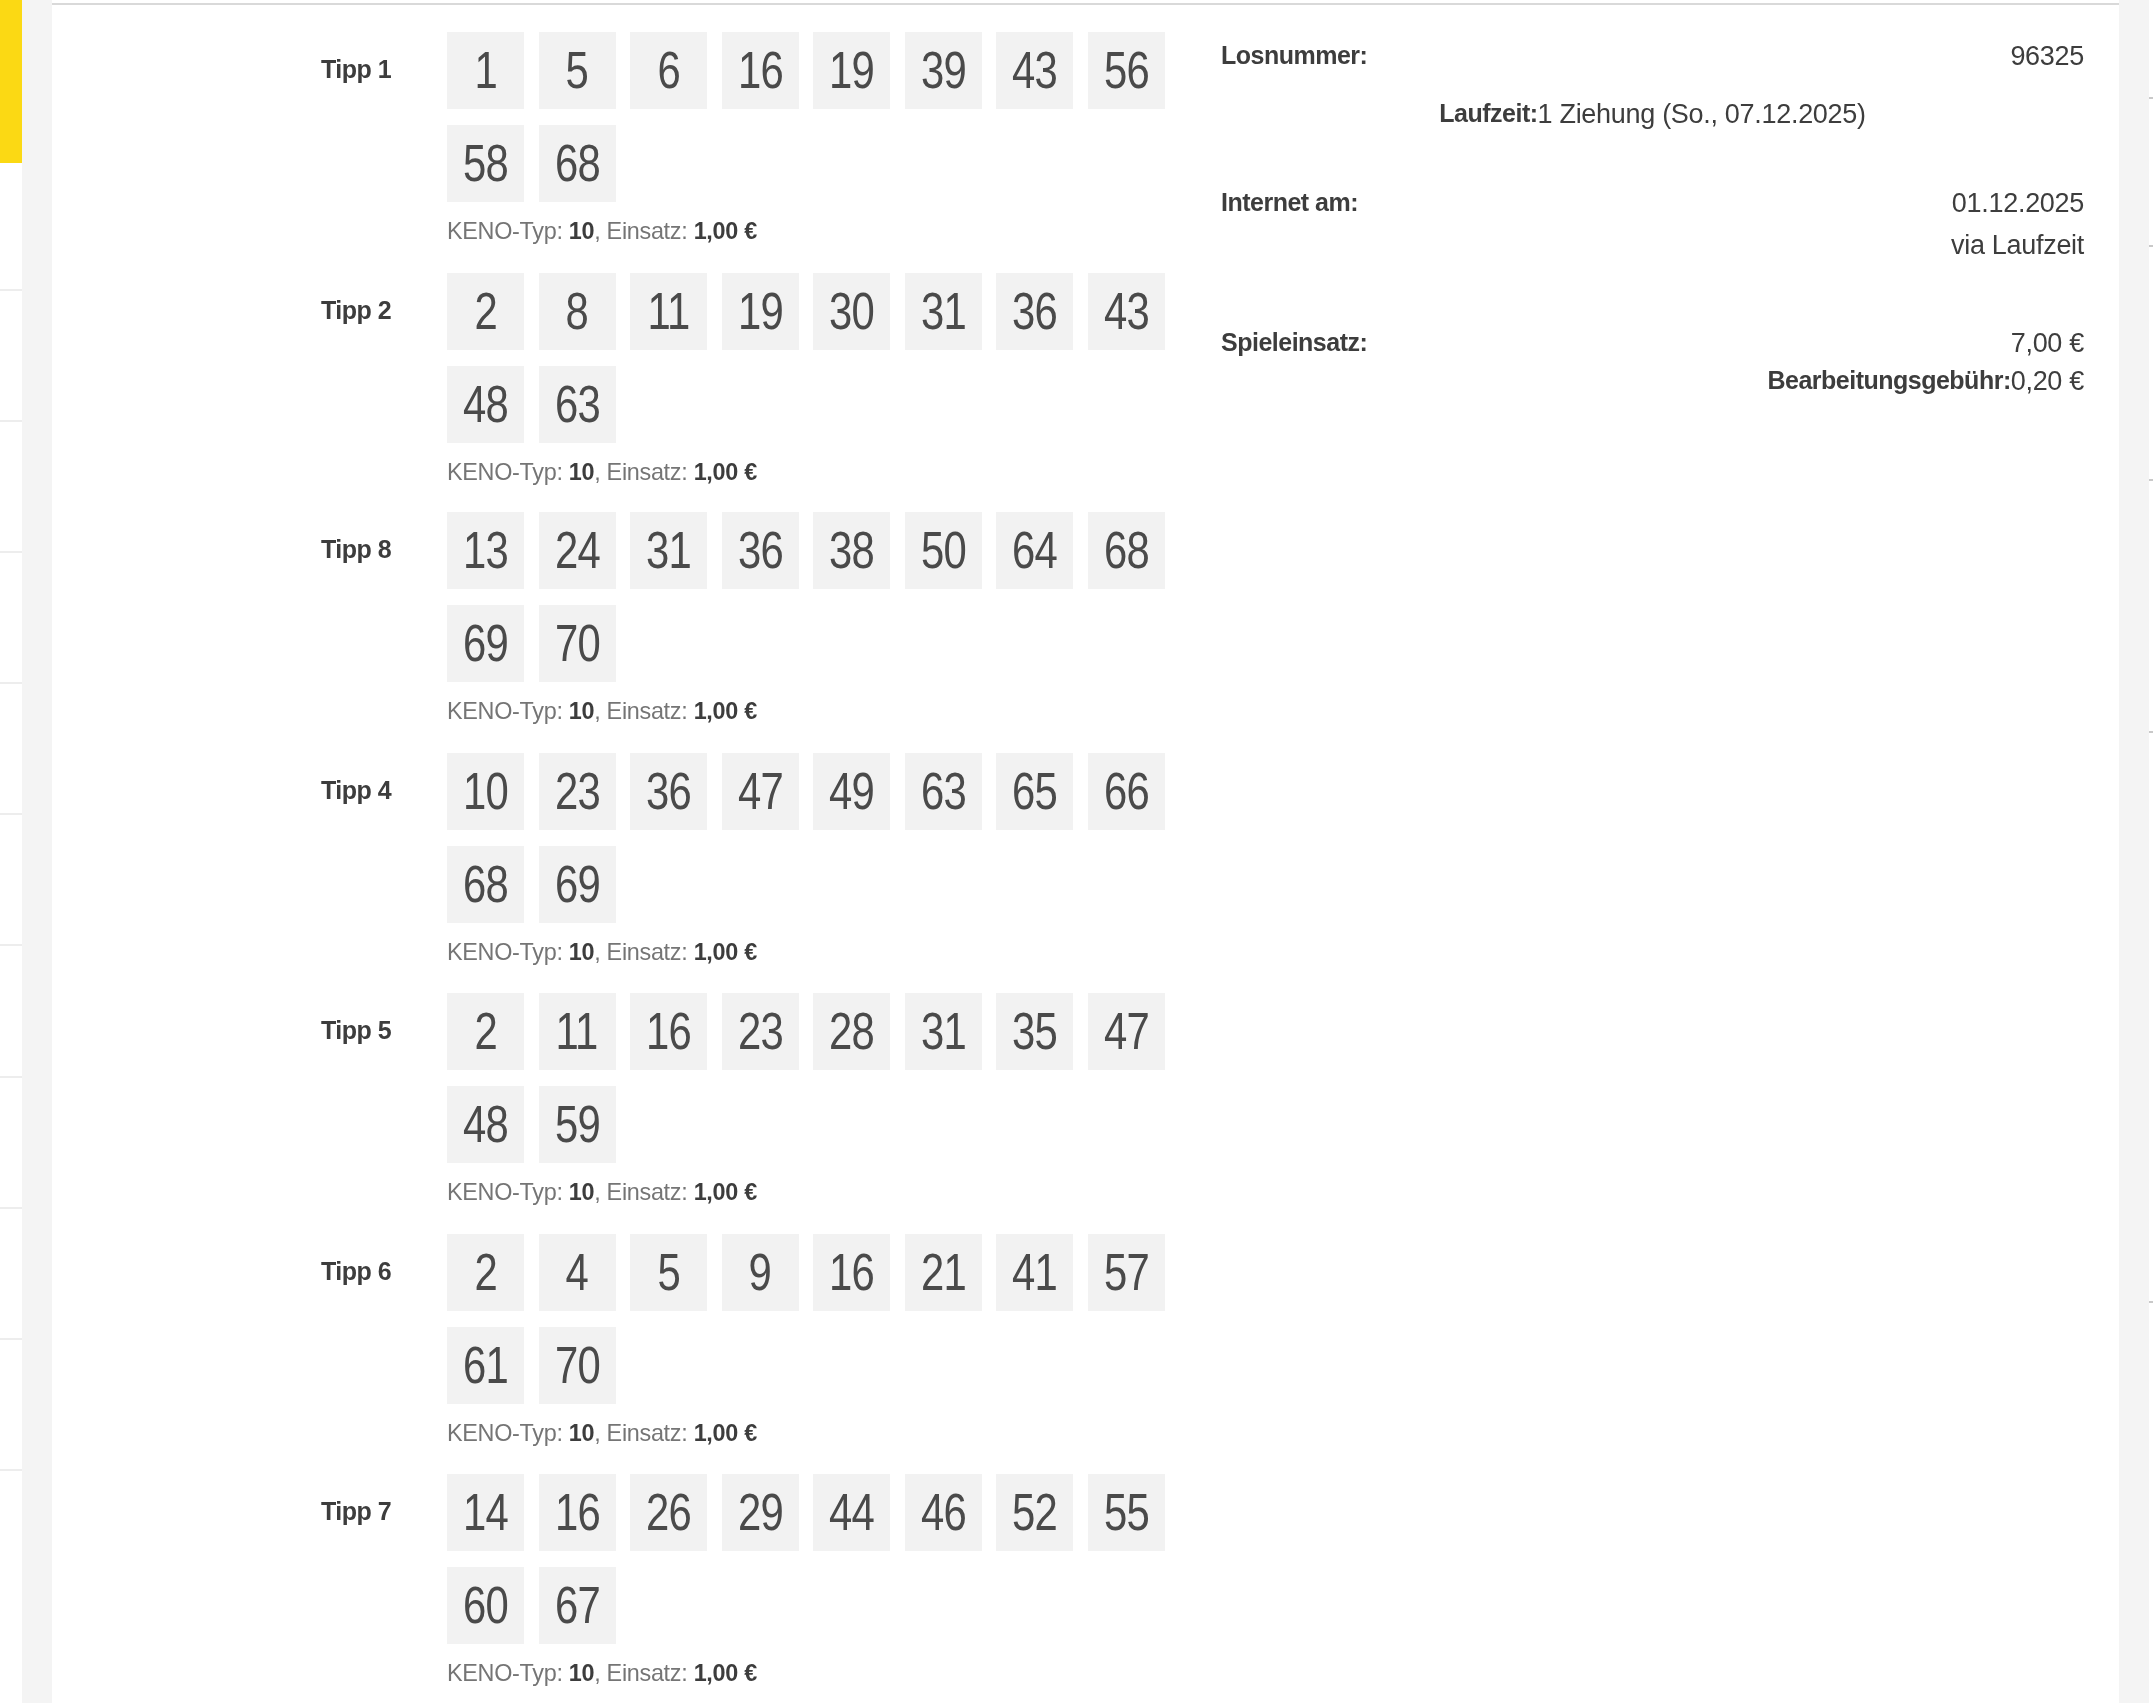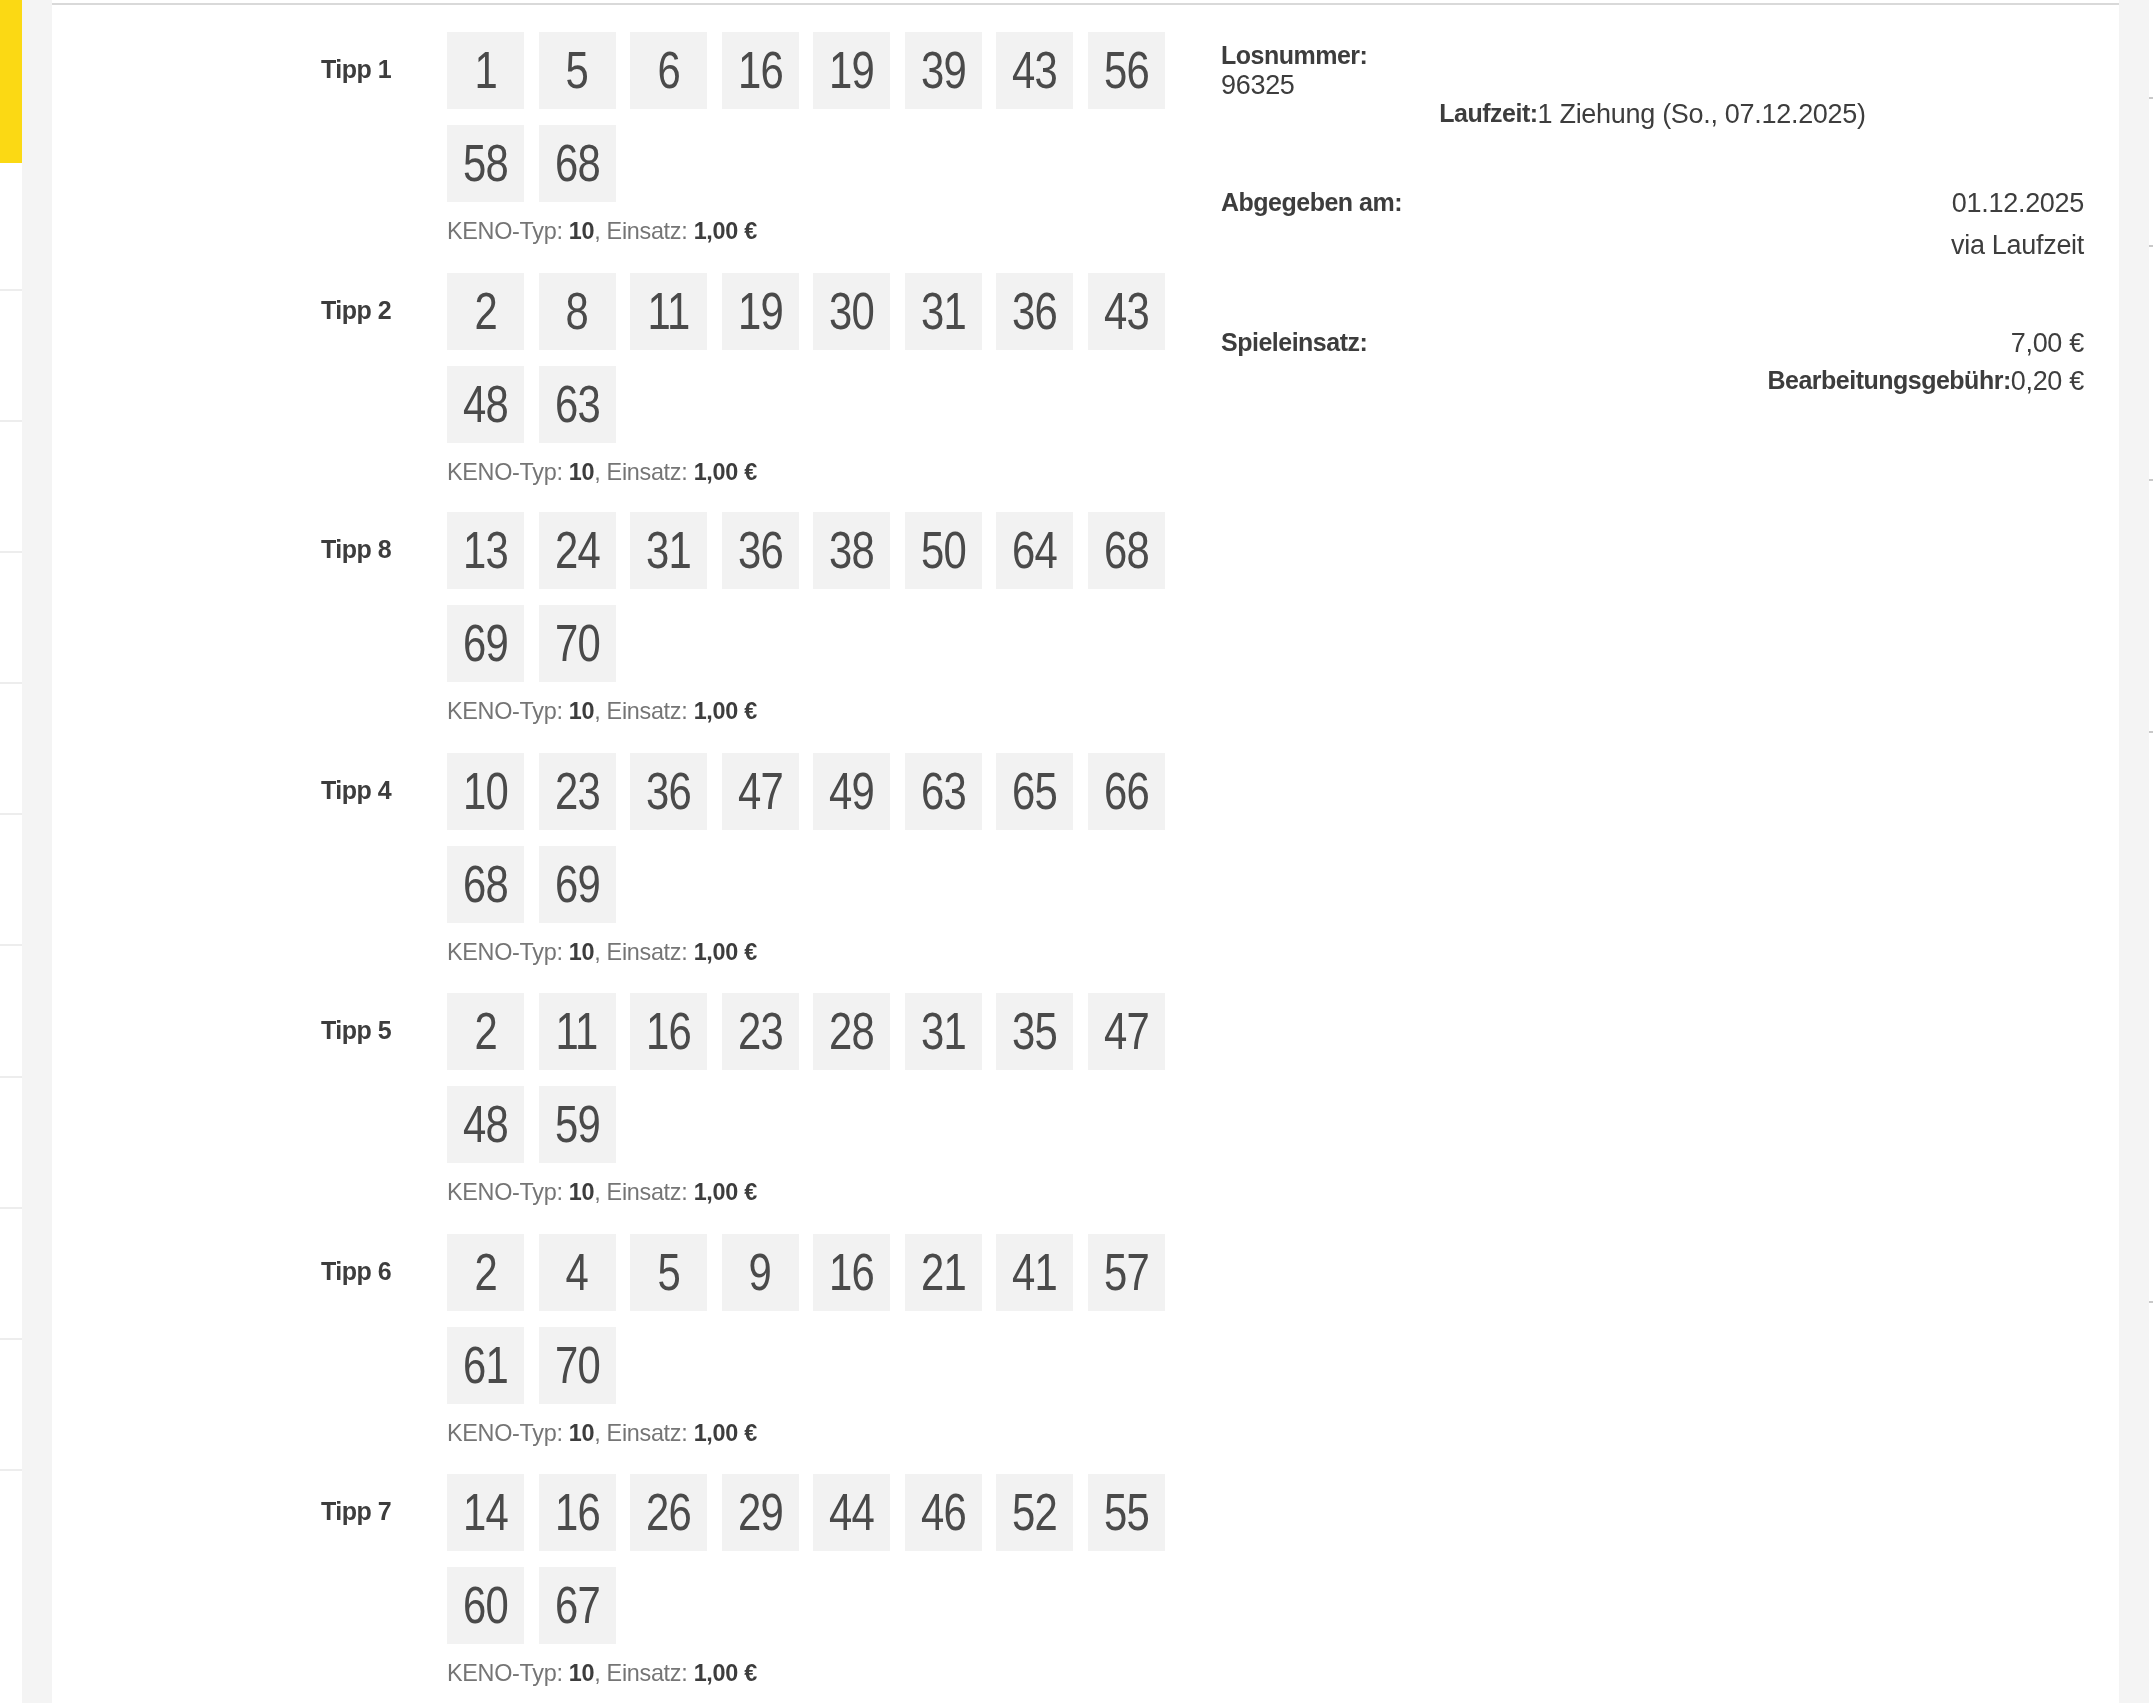--- a/index.html
+++ b/index.html
@@ -40,21 +40,21 @@
   .keno{
     position:absolute;left:126px;top:186px;
     font-size:23.4px;color:#757575;letter-spacing:-0.3px;white-space:nowrap;
   }
   .keno b{color:#3d3d3d;font-weight:bold;}
   
   .summary{position:absolute;left:1169px;top:0;width:863px;}
   .srow{position:absolute;left:0;width:863px;display:flex;justify-content:space-between;align-items:flex-start;}
   .slabel{font-size:25px;font-weight:bold;color:#3d3d3d;letter-spacing:-0.5px;white-space:nowrap;}
   .svalue{font-size:27px;color:#3d3d3d;letter-spacing:-0.3px;text-align:right;white-space:nowrap;}
-  .srow.losnummer{top:41px;flex-direction:column;}
+  .srow.losnummer{top:41px;}
   .srow.laufzeit{top:99px;justify-content:center;}
   .srow.abgegeben{top:188px;}
   .srow.via{top:230px;justify-content:flex-end;}
   .srow.spieleinsatz{top:328px;}
   .srow.gebuehr{top:366px;justify-content:flex-end;}
 </style>
 </head>
 <body>
 
 <div class="screen">
@@ -369,21 +369,21 @@
     <div class="summary">
       <div class="srow losnummer">
         <span class="slabel">Losnummer:</span>
         <span class="svalue">96325</span>
       </div>
       <div class="srow laufzeit">
         <span class="slabel">Laufzeit:</span>
         <span class="svalue">1 Ziehung (So., 07.12.2025)</span>
       </div>
       <div class="srow abgegeben">
-        <span class="slabel">Abgegeben am:</span>
+        <span class="slabel">Internet am:</span>
         <span class="svalue">01.12.2025</span>
       </div>
       <div class="srow via">
         <span class="svalue">via Laufzeit</span>
       </div>
       <div class="srow spieleinsatz">
         <span class="slabel">Spieleinsatz:</span>
         <span class="svalue">7,00 €</span>
       </div>
       <div class="srow gebuehr">

